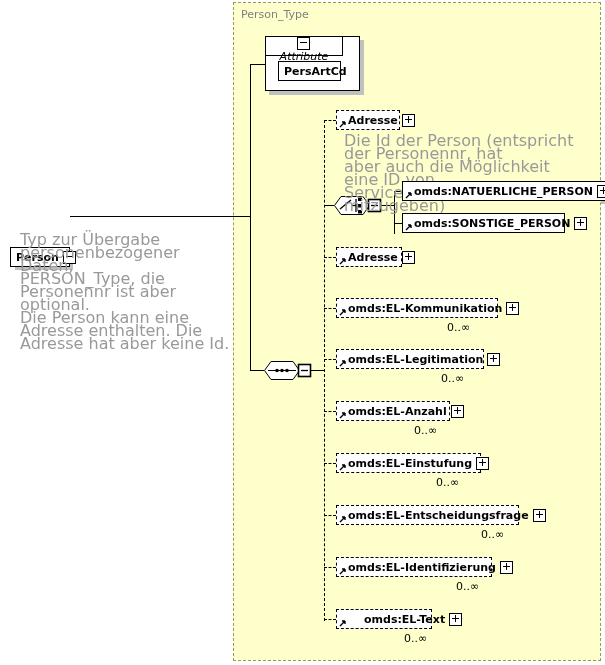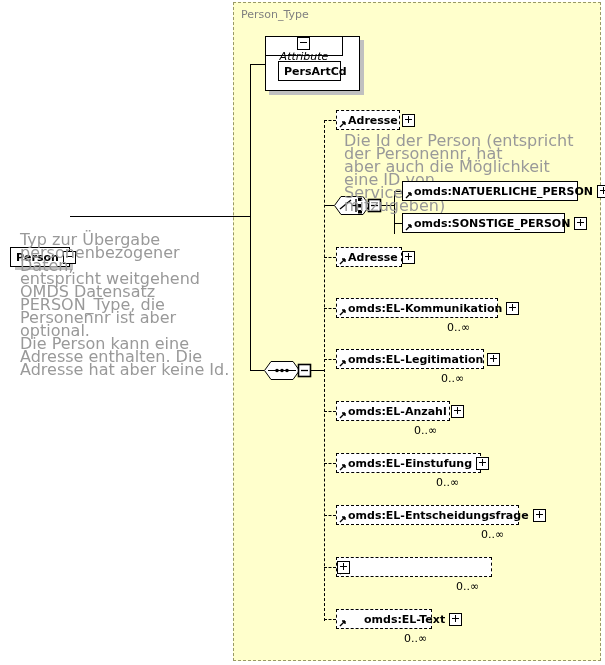--- a/index.html
+++ b/index.html
@@ -155,21 +155,20 @@
   <div class="ln h" style="left:394px;top:191px;width:8px;"></div>
   <div class="ln h" style="left:394px;top:223px;width:8px;"></div>
 
   <div class="node solid" id="root-node" style="left:10px;top:206px;width:60px;margin-top:41px;">
     <span class="shadow"></span>
     <span class="node-label plain">Person</span>
     <span class="expander"></span>
   </div>
   <div class="doc" style="left:20px;top:233px;width:215px;">
     <div>Typ zur Übergabe personenbezogener Daten,</div>
-    <div>entspricht weitgehend OMDS Datensatz</div>
     <div>PERSON_Type, die Personennr ist aber optional.</div>
     <div>Die Person kann eine Adresse enthalten. Die</div>
     <div>Adresse hat aber keine Id.</div>
   </div>
 
   <div class="attr-group-shadow"></div>
   <div class="attr-group"></div>
   <div class="attr-tab">
     <span class="expander"></span>
     <span class="attr-tab-label">Attribute</span>
@@ -214,21 +213,21 @@
     </svg>
     <span class="node-label">Adresse</span>
     <span class="expander plus"></span>
   </div>
   <div class="doc" style="left:344px;top:134px;width:240px;">
     <div>Die Id der Person (entspricht der Personennr, hat</div>
     <div>aber auch die Möglichkeit eine ID von</div>
     <div>Service-Consumer Seite mitzugeben)</div>
   </div>
 
-  <div class="node solid" style="left:402px;top:181px;width:176px;text-align:center;">
+  <div class="node solid" style="left:402px;top:181px;width:204px;text-align:center;">
     <span class="shadow"></span>
     <svg class="ref-arrow" viewBox="0 0 8 8">
       <path d="M1 7 L6 2 M6 2 L3 2 M6 2 L6 5" stroke="#000" stroke-width="1.4" fill="none"></path>
     </svg>
     <span class="node-label">omds:NATUERLICHE_PERSON</span>
     <span class="expander plus"></span>
   </div>
 
   <div class="node solid" style="left:402px;top:213px;width:163px;">
     <span class="shadow"></span>
@@ -296,20 +295,21 @@
     <span class="node-label">omds:EL-Entscheidungsfrage</span>
     <span class="expander plus"></span>
   </div>
   <div class="card" style="left:481px;top:528px;">0..∞</div>
 
   <div class="node dashed" style="left:336px;top:557px;width:156px;">
     <span class="shadow"></span>
     <svg class="ref-arrow" viewBox="0 0 8 8">
       <path d="M1 7 L6 2 M6 2 L3 2 M6 2 L6 5" stroke="#000" stroke-width="1.4" fill="none"></path>
     </svg>
+    <span class="node-label">omds:EL-Identifizierung</span>
     <span class="expander plus"></span>
   </div>
   <div class="card" style="left:456px;top:580px;">0..∞</div>
 
   <div class="node dashed" style="left:336px;top:609px;width:96px;padding-left:16px;">
     <span class="shadow"></span>
     <svg class="ref-arrow" viewBox="0 0 8 8">
       <path d="M1 7 L6 2 M6 2 L3 2 M6 2 L6 5" stroke="#000" stroke-width="1.4" fill="none"></path>
     </svg>
     <span class="node-label">omds:EL-Text</span>

